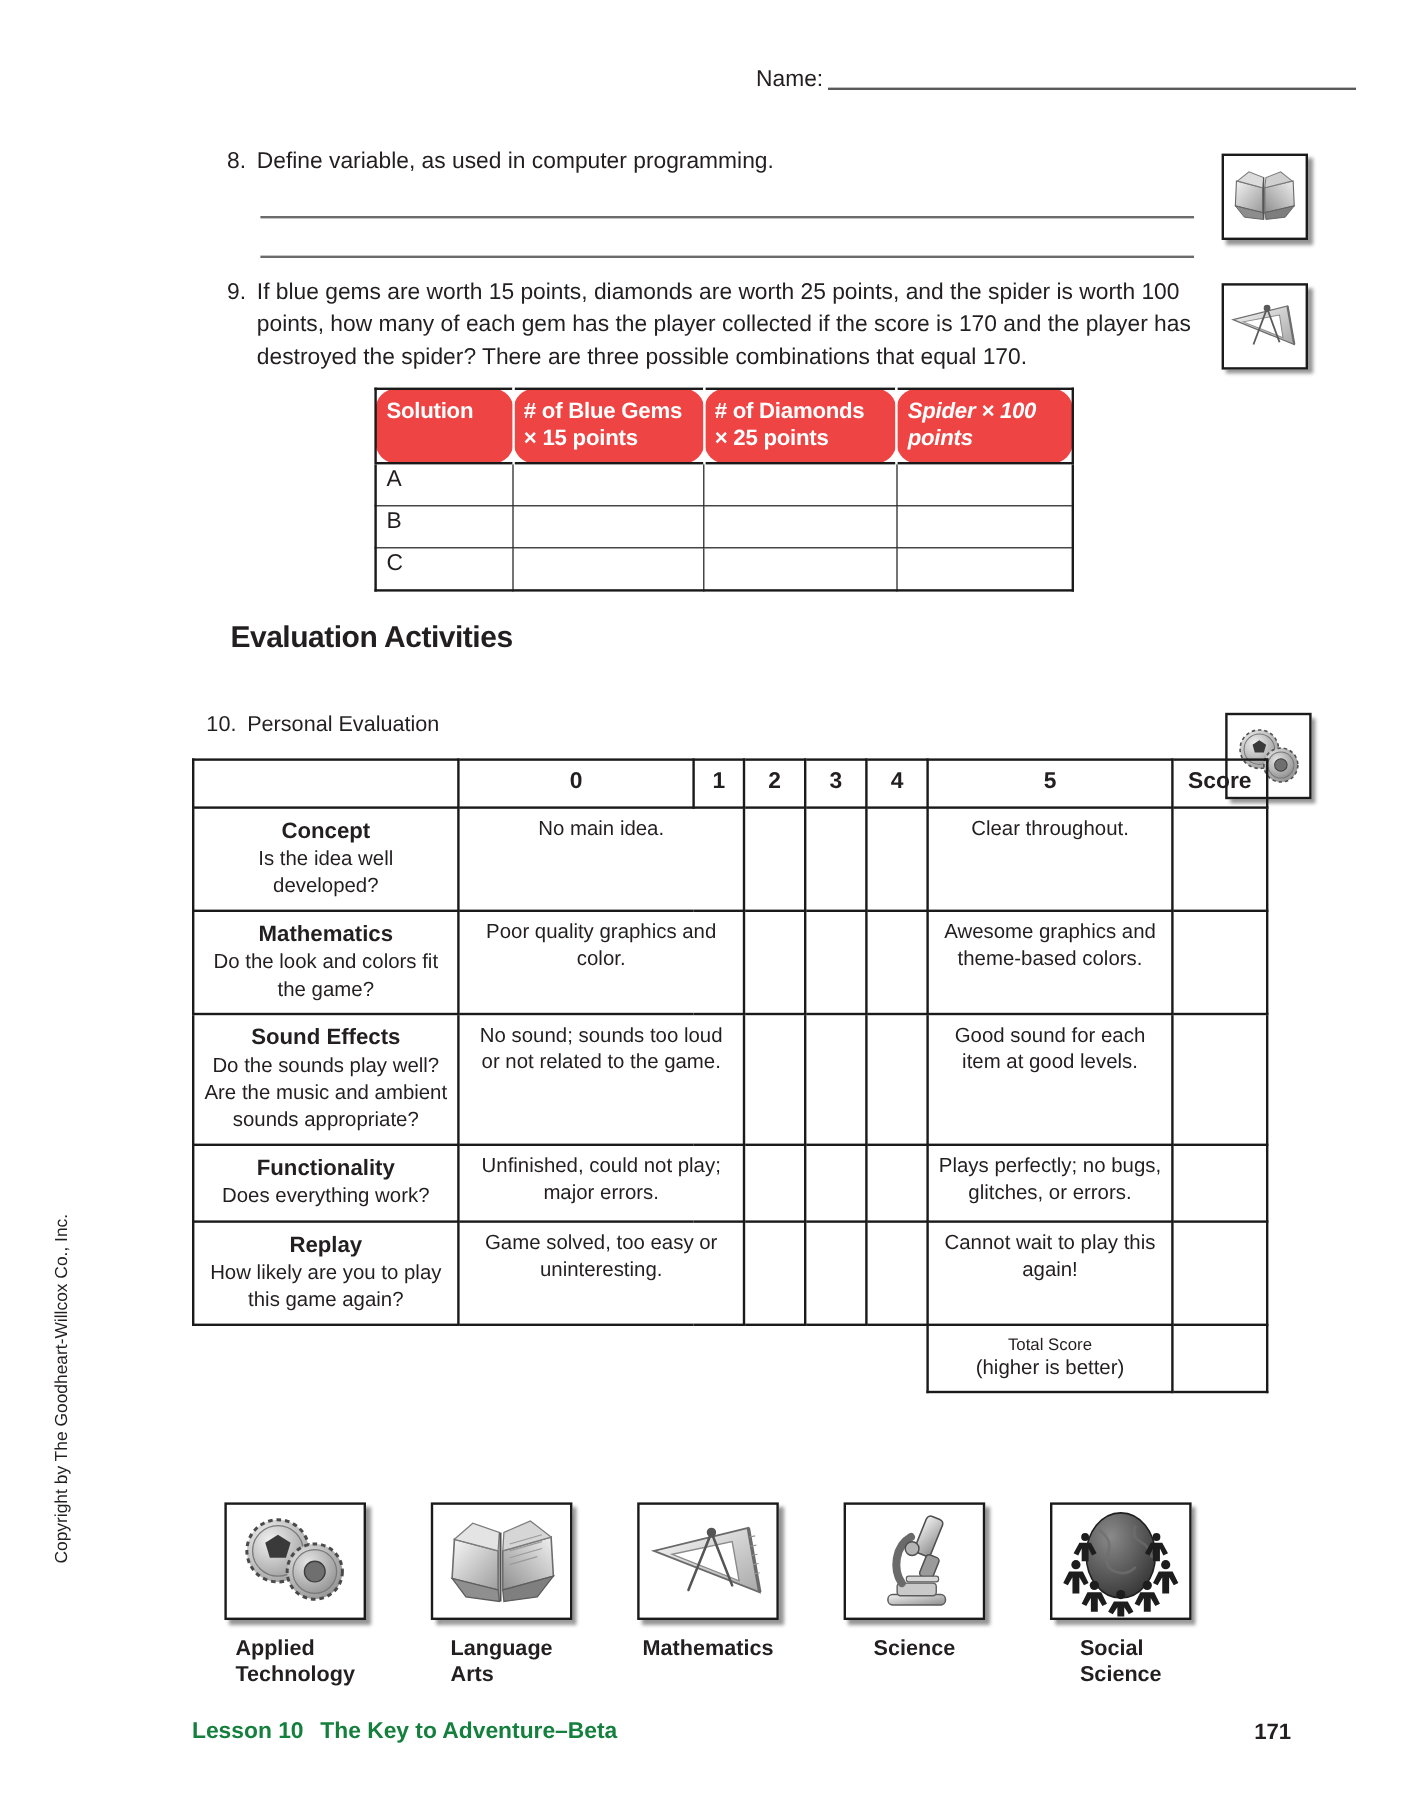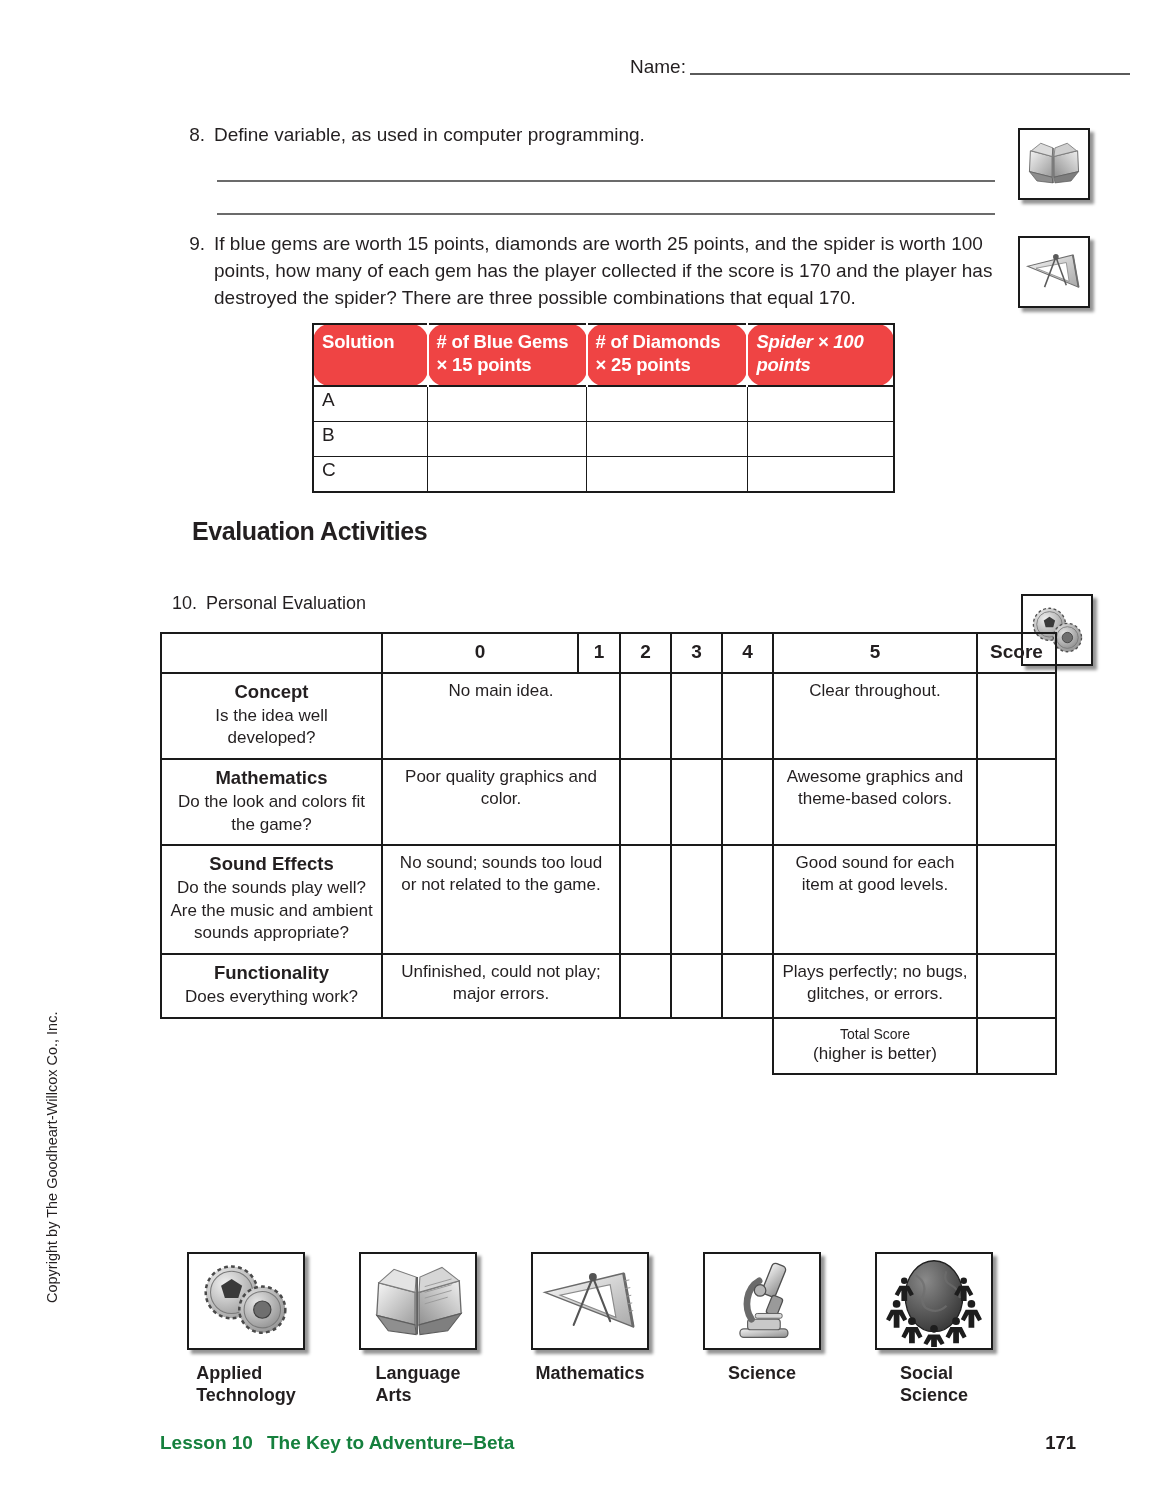--- a/index.html
+++ b/index.html
@@ -431,20 +431,32 @@
         <span class="crit-sub">Does everything work?</span>
       </td>
       <td colspan="2">Unfinished, could not play; major errors.</td>
       <td></td>
       <td></td>
       <td></td>
       <td>Plays perfectly; no bugs, glitches, or errors.</td>
       <td></td>
     </tr>
 
+    <tr>
+      <td>
+        <span class="crit-title">Replay</span>
+        <span class="crit-sub">How likely are you to play this game again?</span>
+      </td>
+      <td colspan="2">Game solved, too easy or uninteresting.</td>
+      <td></td>
+      <td></td>
+      <td></td>
+      <td>Cannot wait to play this again!</td>
+      <td></td>
+    </tr>
 
     <tr>
       <td class="nb"></td>
       <td class="nb" colspan="2"></td>
       <td class="nb"></td>
       <td class="nb"></td>
       <td class="nb"></td>
       <td>
         <span class="total-title">Total Score</span>
         <span class="total-label">(higher is better)</span>

